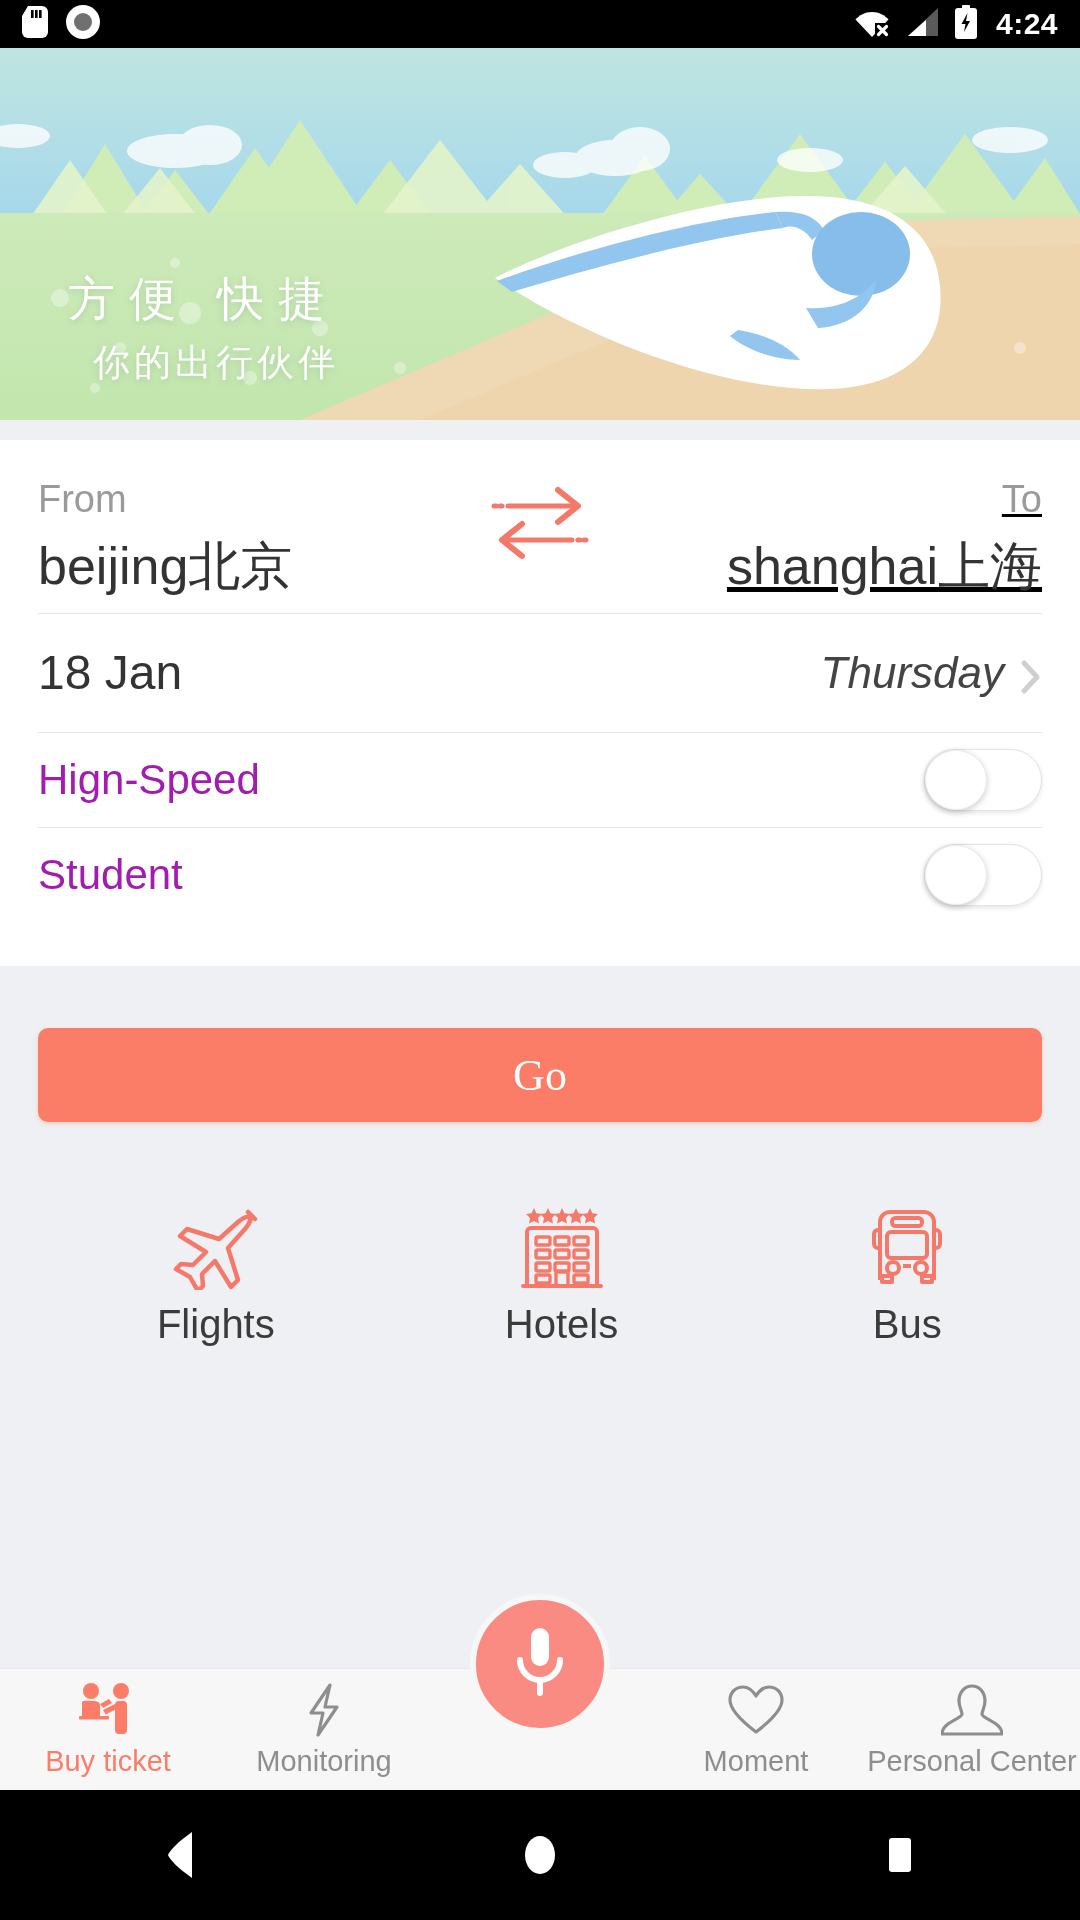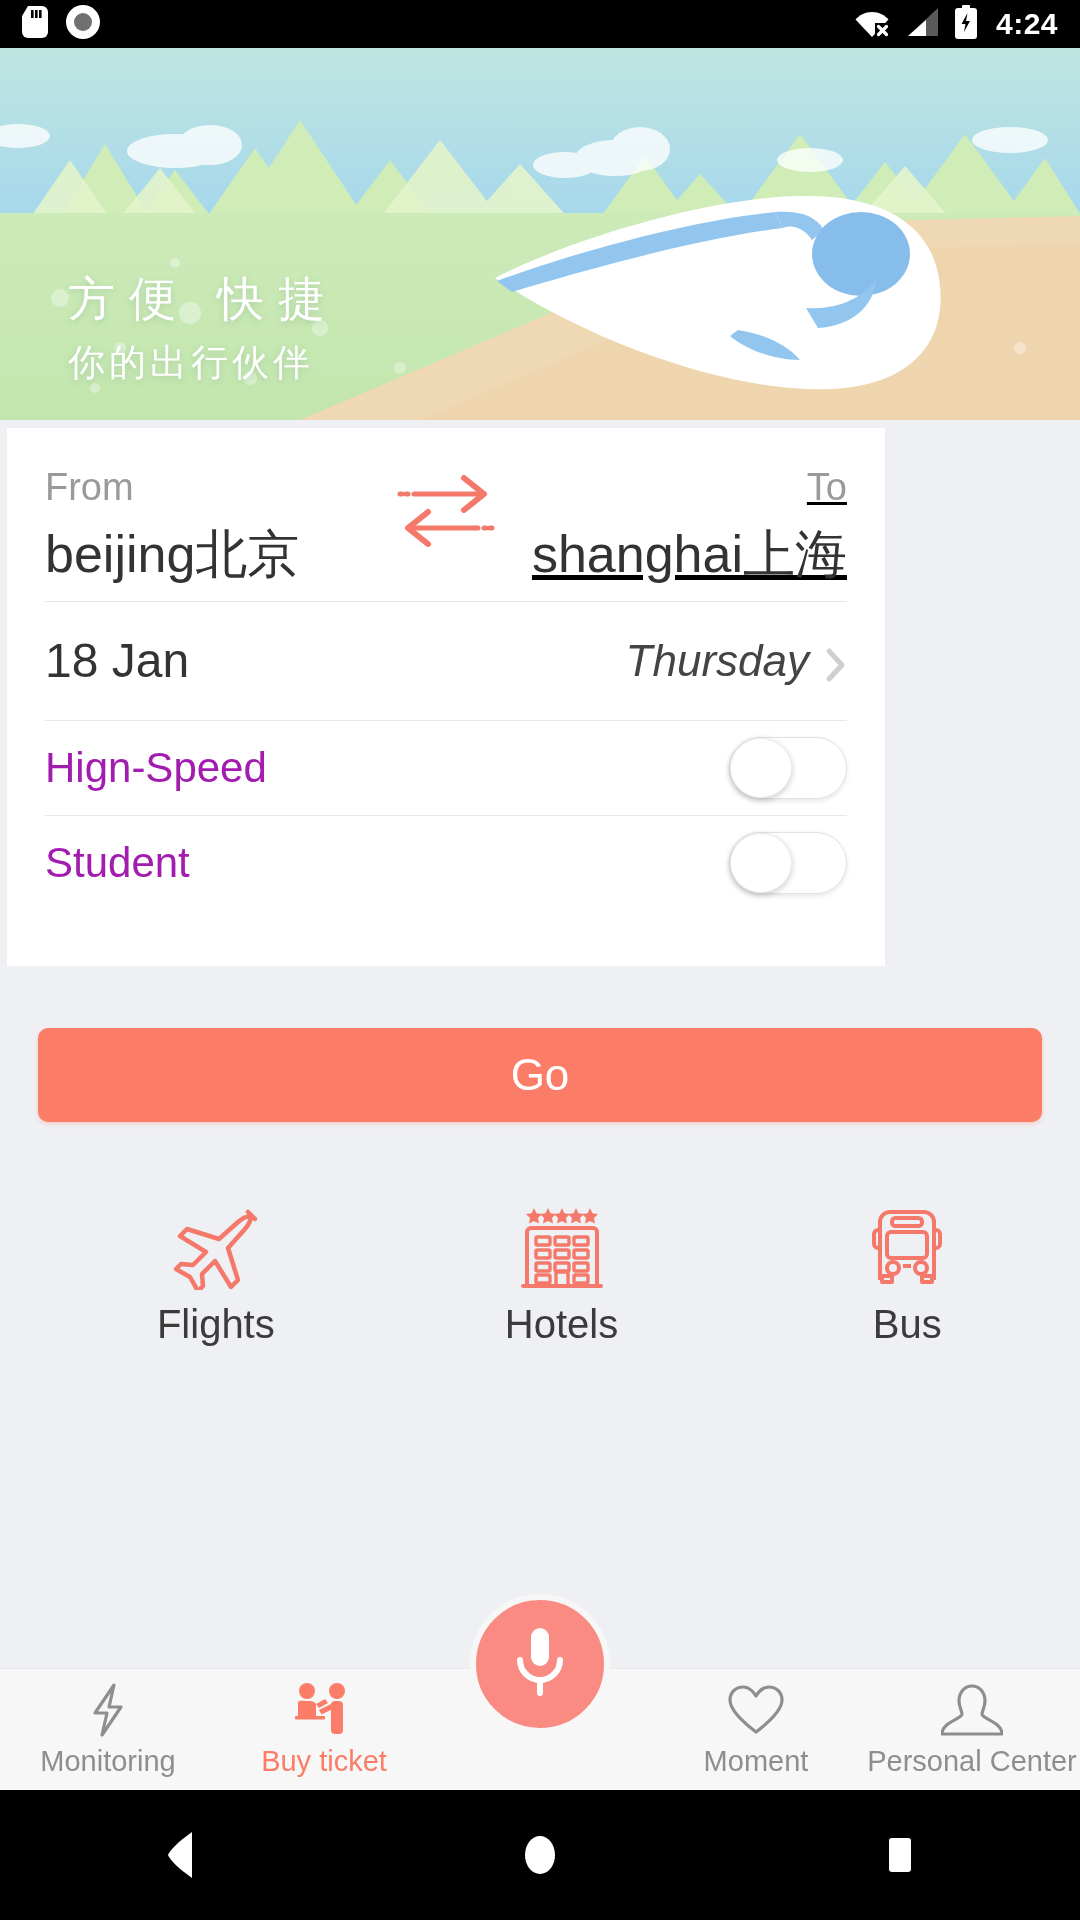--- a/index.html
+++ b/index.html
@@ -25,27 +25,26 @@
     position:absolute; top:48px; left:0; width:1080px; height:372px;
     overflow:hidden;
     background:linear-gradient(180deg,#bde3e2 0%,#a9d9ec 38%,#9fd3e8 52%,#cfe9bf 62%,#c8e7b6 100%);
   }
   .hero svg{ position:absolute; inset:0; width:1080px; height:372px; display:block;}
   .hero-text{
     position:absolute; left:68px; top:205px; z-index:4;
     color:#ffffff; text-shadow:0 2px 6px rgba(120,160,130,.35);
   }
   .hero-title{ font-size:47px; letter-spacing:14px; line-height:1.15; font-weight:400;margin-top:19px; }
-  .hero-sub{ font-size:37px; letter-spacing:4px; margin-top:12px; font-weight:400; }
+  .hero-sub{ font-size:37px; letter-spacing:4px; margin-top:12px; font-weight:400;text-align:right; }
 
   
   .card{
-    position:absolute; top:428px; left:0; width:878px; height:546px;
+    position:absolute; top:440px; left:0; width:1080px; height:546px;
     background:#ffffff;
-    margin-left:7px;
   }
   .row-divider{ height:1px; background:#e6e6e6; margin:0 38px; }
 
   .od-row{ position:relative; height:173px; }
   .od-col{ position:absolute; top:0; }
   .od-from{ left:38px; text-align:left; }
   .od-to{ right:38px; text-align:right;text-decoration:underline; }
   .od-label{ font-size:38px; color:#9a9a9a; margin-top:40px; line-height:1; font-weight:400;}
   .od-city{ font-size:52px; color:#333333; margin-top:22px; line-height:1; font-weight:400; white-space:nowrap;}
 
@@ -81,21 +80,21 @@
   }
 
   
   .body-area{
     position:absolute; top:966px; left:0; width:1080px; height:700px;
     background:#eff0f3;
   }
   .go-btn{
     position:absolute; top:62px; left:38px; width:1004px; height:94px;
     background:#fb7d67; border-radius:10px; border:none;
-    color:#ffffff; font-size:44px; font-family:Liberation Sans, sans-serif;
+    color:#ffffff; font-size:44px; font-family:Liberation Serif, serif;
     display:flex; align-items:center; justify-content:center;
     box-shadow:0 2px 4px rgba(251,125,103,.30);
   }
   .shortcuts{
     position:absolute; top:238px; left:0; width:1080px;
     display:flex;
     padding-left:43px;
   }
   .shortcut{ flex:1; display:flex; flex-direction:column; align-items:center; }
   .shortcut .sc-icon{ height:86px; display:flex; align-items:flex-end; justify-content:center;}
@@ -383,46 +382,46 @@
           </svg>
         </div>
         <div class="sc-label">Bus</div>
       </div>
 
     </div>
   </div>
 
   <div class="bottomnav">
 
-    <div class="navitem">
-      <div class="nav-icon">
-        <svg width="44" height="56" viewBox="0 0 44 56">
-          <path d="M28 3 L9 31 h12 L16 53 L35 25 H23 L28 3 z" fill="none" stroke="#8e8e8e" stroke-width="3.2" stroke-linejoin="round"></path>
-        </svg>
-      </div>
-      <div class="nav-label">Monitoring</div>
-    </div>
-
     <div class="navitem active">
       <div class="nav-icon">
         <svg width="66" height="56" viewBox="0 0 66 56">
           <g fill="#fb7d67">
             <circle cx="16" cy="9" r="8"></circle>
             <path d="M7 21 C7 18 11 19 16 19 C21 19 25 19 25 24 L25 34 L7 34 Z"></path>
             <path d="M25 22 l9 -5 l3 4 l-9 5 z"></path>
             <rect x="4" y="34" width="30" height="3.6" rx="1"></rect>
             <circle cx="46" cy="9" r="8"></circle>
             <rect x="40" y="19" width="12" height="33" rx="4"></rect>
             <path d="M40 22 l-12 6 l2.6 4.4 l11 -5.4 z"></path>
           </g>
         </svg>
       </div>
       <div class="nav-label">Buy ticket</div>
     </div>
 
+    <div class="navitem">
+      <div class="nav-icon">
+        <svg width="44" height="56" viewBox="0 0 44 56">
+          <path d="M28 3 L9 31 h12 L16 53 L35 25 H23 L28 3 z" fill="none" stroke="#8e8e8e" stroke-width="3.2" stroke-linejoin="round"></path>
+        </svg>
+      </div>
+      <div class="nav-label">Monitoring</div>
+    </div>
+
     <div class="navitem spacer">
       <div class="nav-icon"></div>
       <div class="nav-label"></div>
     </div>
 
     <div class="navitem">
       <div class="nav-icon">
         <svg width="62" height="56" viewBox="0 0 62 56">
           <path d="M31 50 C10 34 5 25 5 18 C5 10 11 5 18 5 C24 5 28 9 31 14 C34 9 38 5 44 5 C51 5 57 10 57 18 C57 25 52 34 31 50 z" fill="none" stroke="#8e8e8e" stroke-width="3.2" stroke-linejoin="round"></path>
         </svg>

